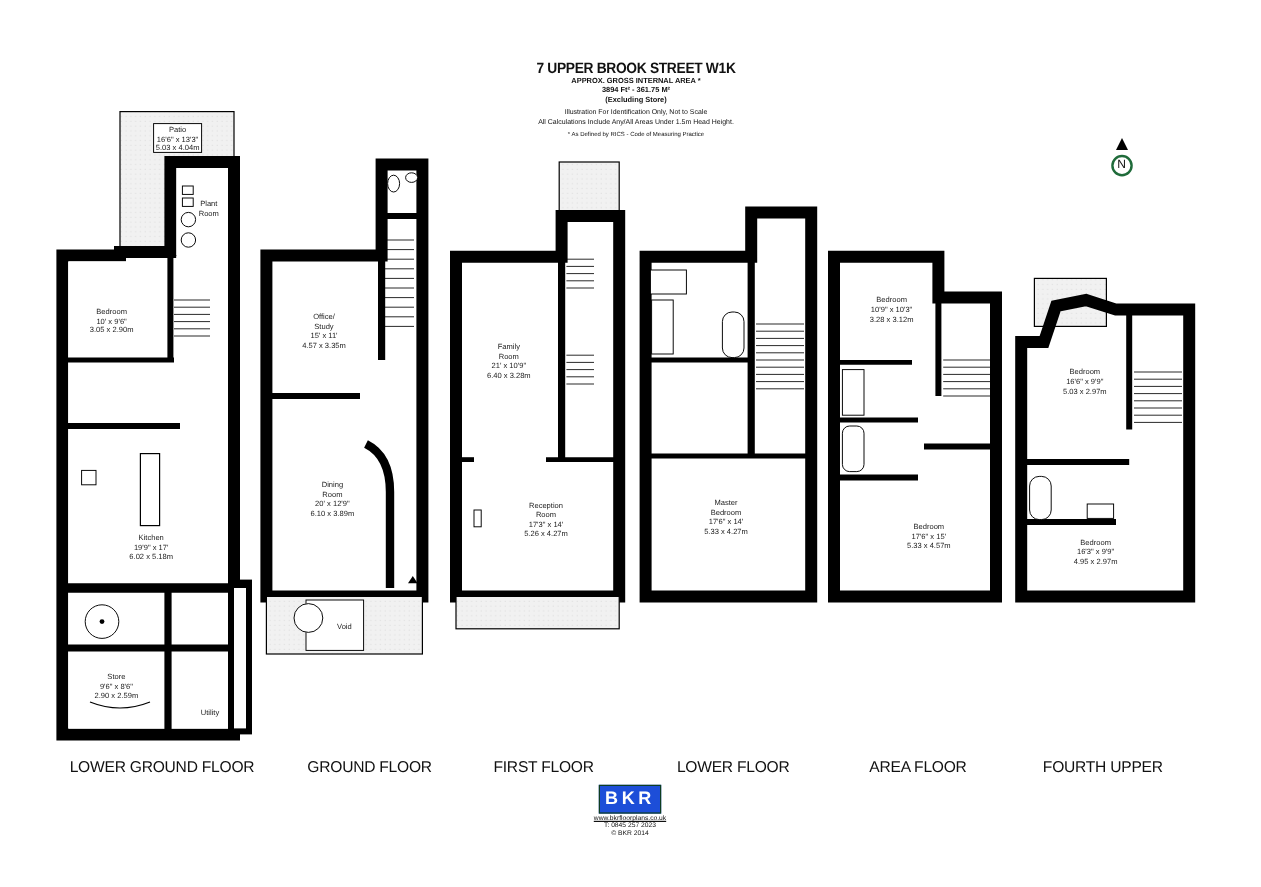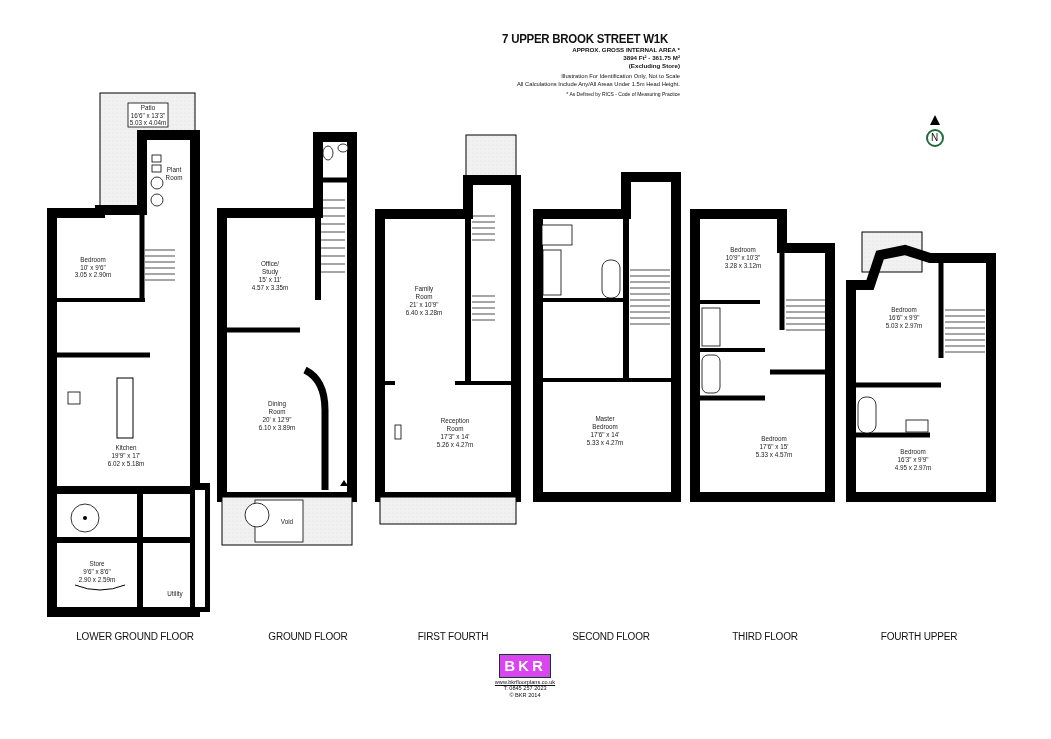--- a/index.html
+++ b/index.html
@@ -1,25 +1,25 @@
 <!DOCTYPE html>
 <html><head>
 <meta charset="utf-8">
 <style>
   html, body { margin:0; padding:0; background:#ffffff; }
   body { width:1051px; height:739px; position:relative; overflow:hidden; font-family:"Liberation Sans", sans-serif; color:#111; }
-  .hdr { position:absolute; left:380px; top:32px; width:300px; text-align:right; }
+  .hdr { position:absolute; left:380px; top:50px; width:300px; text-align:center; }
   .hdr .t { font-size:12.5px; font-weight:bold; letter-spacing:-0.3px; transform:scaleX(0.92); }
   .hdr .s { font-size:6.2px; font-weight:bold; line-height:8px; }
   .hdr .n { font-size:5.8px; line-height:7.5px; margin-top:3px; }
   .hdr .n2 { font-size:5px; margin-top:3px; }
   svg#plan { position:absolute; left:0; top:0; }
   .rl { font-family:"Liberation Sans", sans-serif; font-size:6.3px; fill:#222; text-anchor:middle; }
-  .fl { position:absolute; top:631px; font-size:10px; width:160px; text-align:center; letter-spacing:-0.2px; }
-  .logo { position:absolute; left:499px; top:654px; width:50px; height:22px; background:#d946ef; border:1px solid #0e3d20; color:#fff; font-size:15px; font-weight:bold; letter-spacing:3px; text-align:center; line-height:22px; }
+  .fl { position:absolute; top:631px; font-size:13px; width:160px; text-align:center; letter-spacing:-0.2px; }
+  .logo { position:absolute; left:499px; top:654px; width:50px; height:22px; background:#1d4ed8; border:1px solid #0e3d20; color:#fff; font-size:15px; font-weight:bold; letter-spacing:3px; text-align:center; line-height:22px; }
   .contact { position:absolute; left:460px; top:679px; width:130px; text-align:center; font-size:5.6px; line-height:6.4px; }
   .contact .u { text-decoration:underline; }
   .north { position:absolute; left:925px; top:115px; width:20px; height:38px; }
 </style>
 </head>
 <body>
 
 <div class="hdr">
   <div class="t">7 UPPER BROOK STREET W1K</div>
   <div class="s">APPROX. GROSS INTERNAL AREA *</div>
@@ -244,23 +244,23 @@
     <text class="rl" x="904" y="320">16'6" x 9'9"</text>
     <text class="rl" x="904" y="328">5.03 x 2.97m</text>
     <text class="rl" x="913" y="454">Bedroom</text>
     <text class="rl" x="913" y="462">16'3" x 9'9"</text>
     <text class="rl" x="913" y="470">4.95 x 2.97m</text>
   </g>
 </svg>
 
 <div class="fl" style="left:55px">LOWER GROUND FLOOR</div>
 <div class="fl" style="left:228px">GROUND FLOOR</div>
-<div class="fl" style="left:373px">FIRST FOURTH</div>
-<div class="fl" style="left:531px">SECOND FLOOR</div>
-<div class="fl" style="left:685px">THIRD FLOOR</div>
+<div class="fl" style="left:373px">FIRST FLOOR</div>
+<div class="fl" style="left:531px">LOWER FLOOR</div>
+<div class="fl" style="left:685px">AREA FLOOR</div>
 <div class="fl" style="left:839px">FOURTH UPPER</div>
 
 <div class="logo">BKR</div>
 <div class="contact">
   <div class="u">www.bkrfloorplans.co.uk</div>
   <div>T: 0845 257 2023</div>
   <div>© BKR 2014</div>
 </div>
 
 </body></html>

